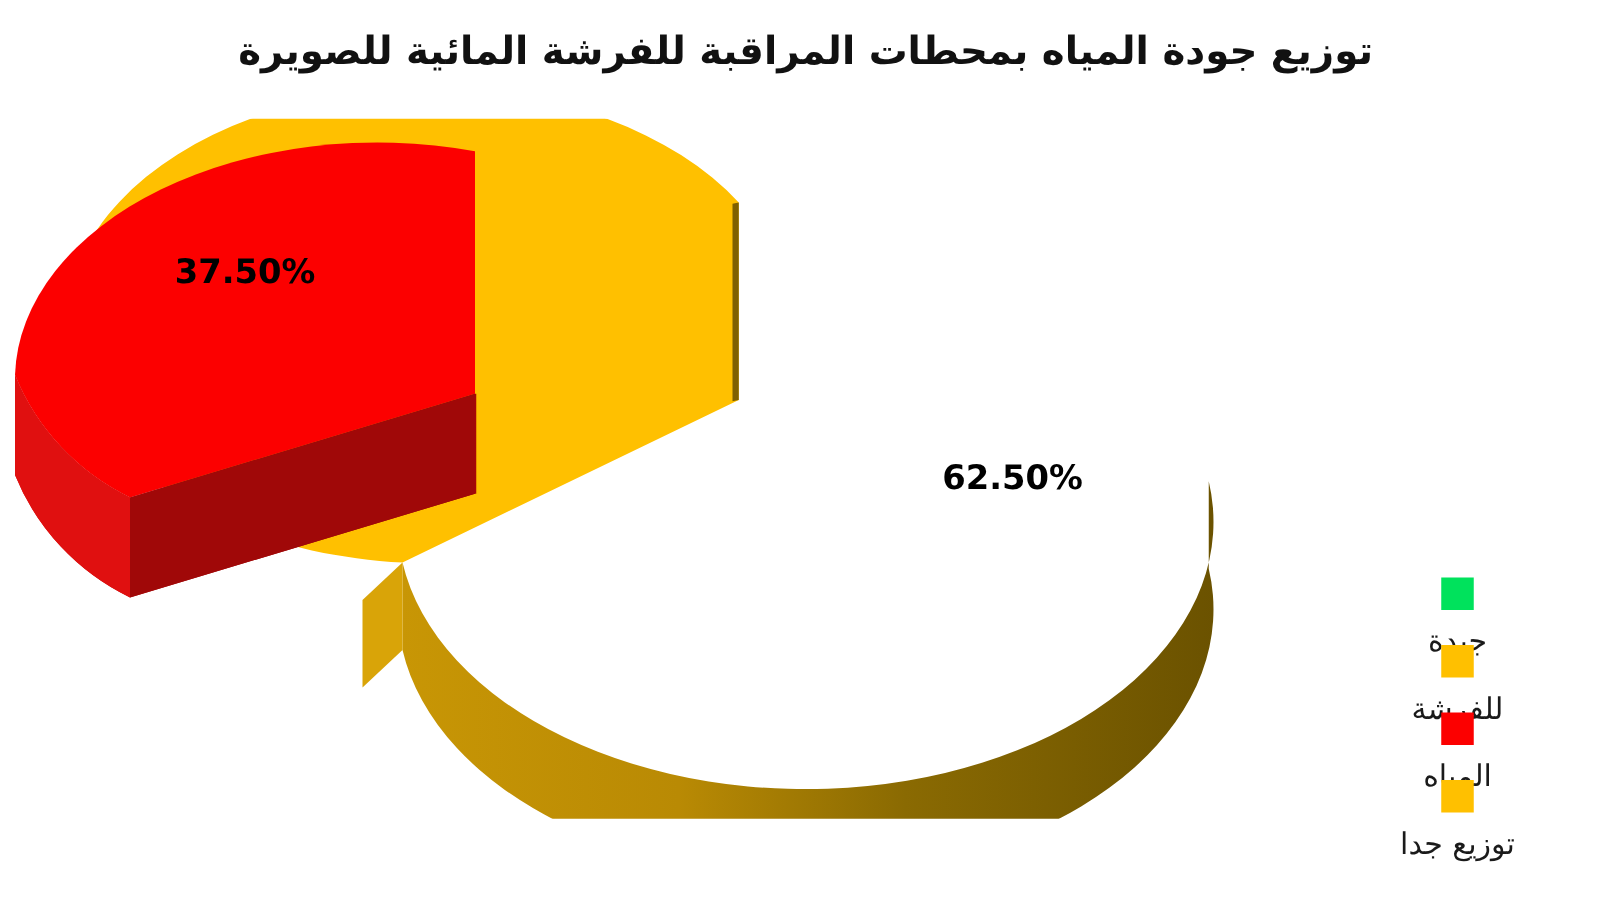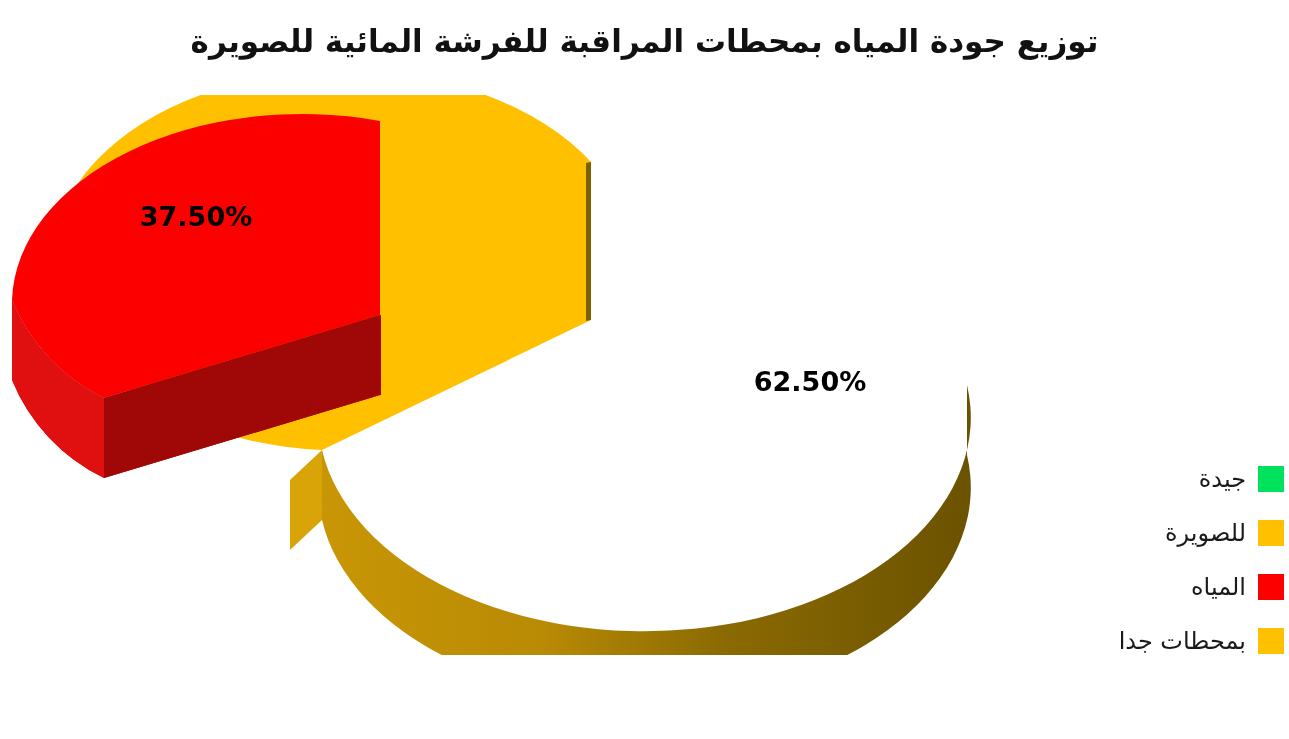--- a/index.html
+++ b/index.html
@@ -59,21 +59,21 @@
     top: 462px;
     left: 1048px;
     width: 236px;
     display: flex;
     flex-direction: column;
     gap: 20px;
     direction: rtl;
   }
   .legend-item {
     display: flex;
-    flex-direction: row;
+    flex-direction: column;
     align-items: center;
     gap: 12px;
     height: 34px;
   }
   .legend-swatch {
     width: 26px;
     height: 26px;
     flex: 0 0 26px;
     border: 0;
   }
@@ -174,28 +174,28 @@
 
   <div class="legend">
 
     <div class="legend-item">
       <span class="legend-swatch" style="background:#00E25C;"></span>
       <span class="legend-label">جيدة</span>
     </div>
 
     <div class="legend-item">
       <span class="legend-swatch" style="background:#FFC000;"></span>
-      <span class="legend-label">للصويرة</span>
+      <span class="legend-label">للفرشة</span>
     </div>
 
     <div class="legend-item">
       <span class="legend-swatch" style="background:#FC0000;"></span>
       <span class="legend-label">المياه</span>
     </div>
 
     <div class="legend-item">
       <span class="legend-swatch" style="background:#FFC000;"></span>
-      <span class="legend-label">بمحطات جدا</span>
+      <span class="legend-label">توزيع جدا</span>
     </div>
 
   </div>
 
 </div>
 
 </body></html>

